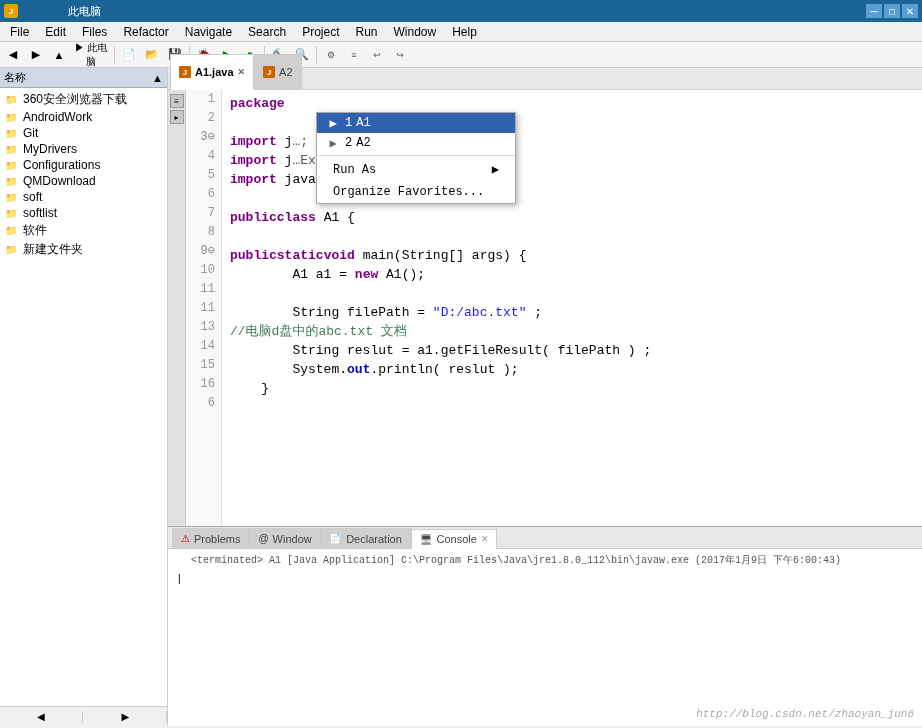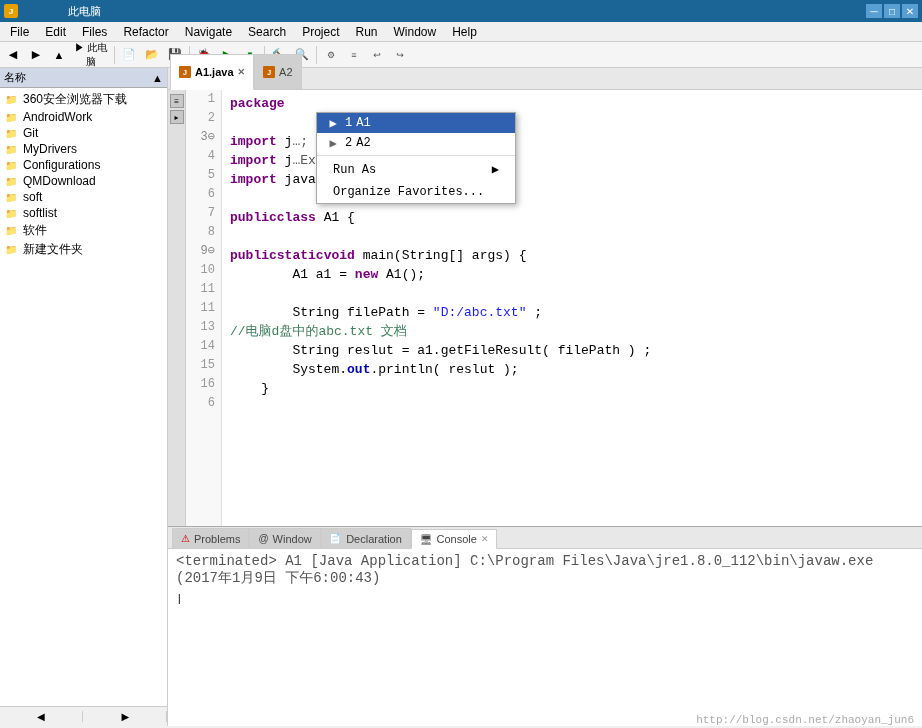--- a/index.html
+++ b/index.html
@@ -255,22 +255,23 @@
     .panel-content {
       flex: 1;
       background: white;
       padding: 2px 4px;
       font-size: 11px;
       font-family: 'Courier New', monospace;
       overflow: auto;
     }
     .panel-status {
       color: #555;
-      font-size: 14px;
+      font-size: 10px;
       padding: 2px 4px;
+      margin-left: 15px;
     }
 
     
     ::-webkit-scrollbar { width: 8px; height: 8px; }
     ::-webkit-scrollbar-track { background: #f0f0f0; }
     ::-webkit-scrollbar-thumb { background: #b0b0b0; }
 
     
     .sidebar-bottom {
       height: 20px;
@@ -516,17 +517,17 @@
         </div>
         <div class="panel-tab active">
           <span style="font-size:10px;">🖥</span>
           <span>Console</span>
           <span style="font-size:9px; color:#999;">✕</span>
         </div>
       </div>
       <div class="panel-content">
         <div class="panel-status">&lt;terminated&gt; A1 [Java Application] C:\Program Files\Java\jre1.8.0_112\bin\javaw.exe (2017年1月9日 下午6:00:43)</div>
         <div style="padding: 4px 4px; color:#000;">|</div>
-        <div style="position:absolute; bottom: 0; right: 8px; color:#aaa; font-size:11px; ">http://blog.csdn.net/zhaoyan_jun6</div>
+        <div style="position:absolute; bottom: 6px; right: 8px; color:#aaa; font-size:11px; font-style:italic;">http://blog.csdn.net/zhaoyan_jun6</div>
       </div>
     </div>
   </div>
 </div>
 
 </body></html>

